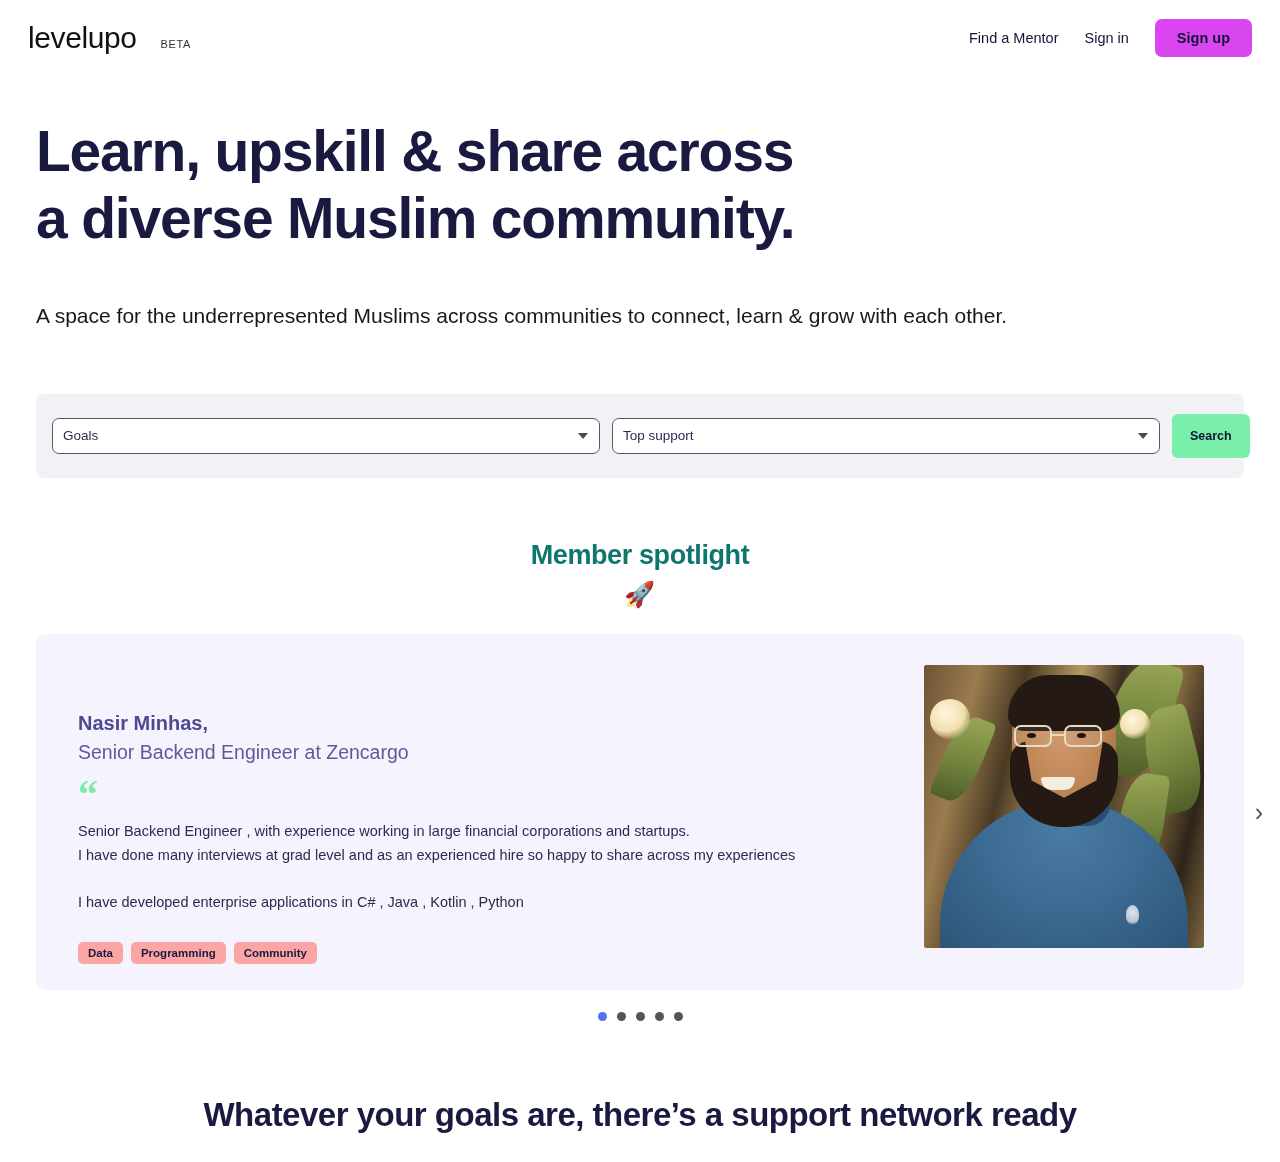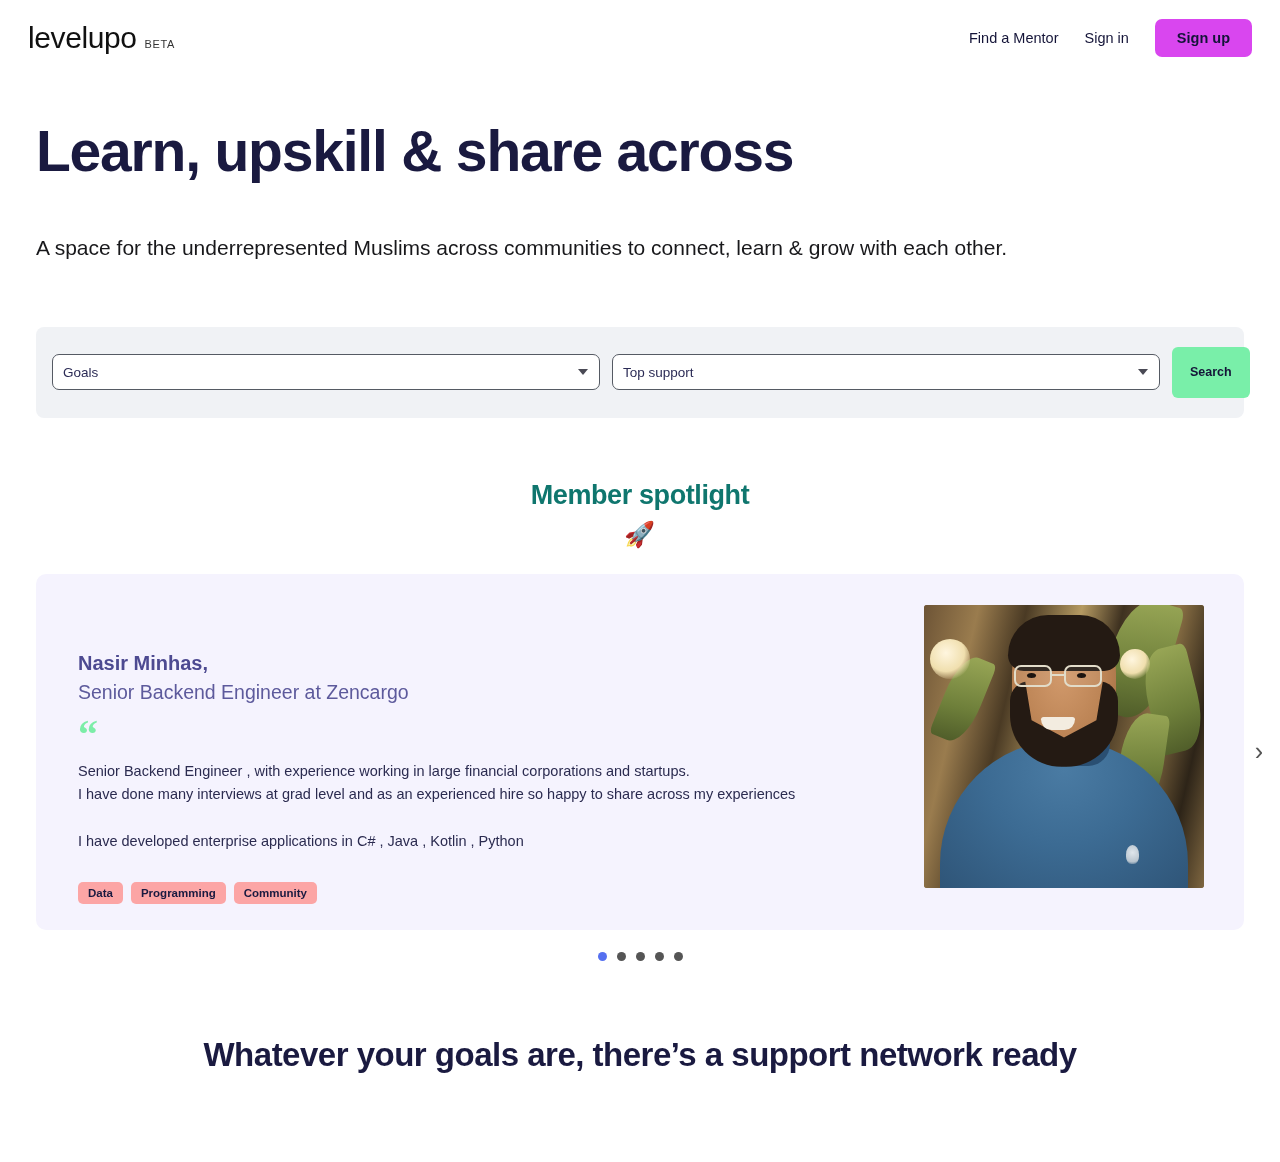--- a/index.html
+++ b/index.html
@@ -15,21 +15,21 @@
   
   .header {
     height: 76px;
     display: flex;
     align-items: center;
     padding: 0 28px 0 28px;
   }
   .brand {
     display: flex;
     align-items: baseline;
-    gap: 8px;
+    gap: 24px;
   }
   .brand-word {
     font-size: 30px;
     font-weight: 300;
     letter-spacing: -0.4px;
     color: #111111;
     line-height: 1;
   }
   .brand-beta {
     font-size: 11px;
@@ -118,21 +118,21 @@
     border-right: 5px solid transparent;
     border-top: 6px solid #4a4a55;
   }
   .search-btn {
     background: #79efa9;
     color: #141438;
     font-size: 12.5px;
     font-weight: 700;
     border: none;
     border-radius: 6px;
-    height: 51px;
+    height: 44px;
     padding: 0 18px;
     cursor: pointer;
     font-family: "Liberation Sans", sans-serif;
     white-space: nowrap;
   }
 
   
   .spotlight-head {
     margin: 62px 36px 0 36px;
     font-size: 27px;
@@ -361,20 +361,21 @@
   <div class="nav">
     <a class="nav-link" href="#">Find a Mentor</a>
     <a class="nav-link" href="#">Sign in</a>
     <button class="signup-btn">Sign up</button>
   </div>
 </div>
 
 <div class="hero">
   <h1 class="hero-title">
     <span>Learn, upskill &amp; share across</span><br>
+    <span>a diverse Muslim community.</span>
   </h1>
   <p class="hero-sub">A space for the underrepresented Muslims across communities to connect, learn &amp; grow with each other.</p>
 </div>
 
 <div class="searchbar-wrap">
   <div class="select-box select-goals">
     <span>Goals</span>
     <span class="caret"></span>
   </div>
   <div class="select-box select-skills">

